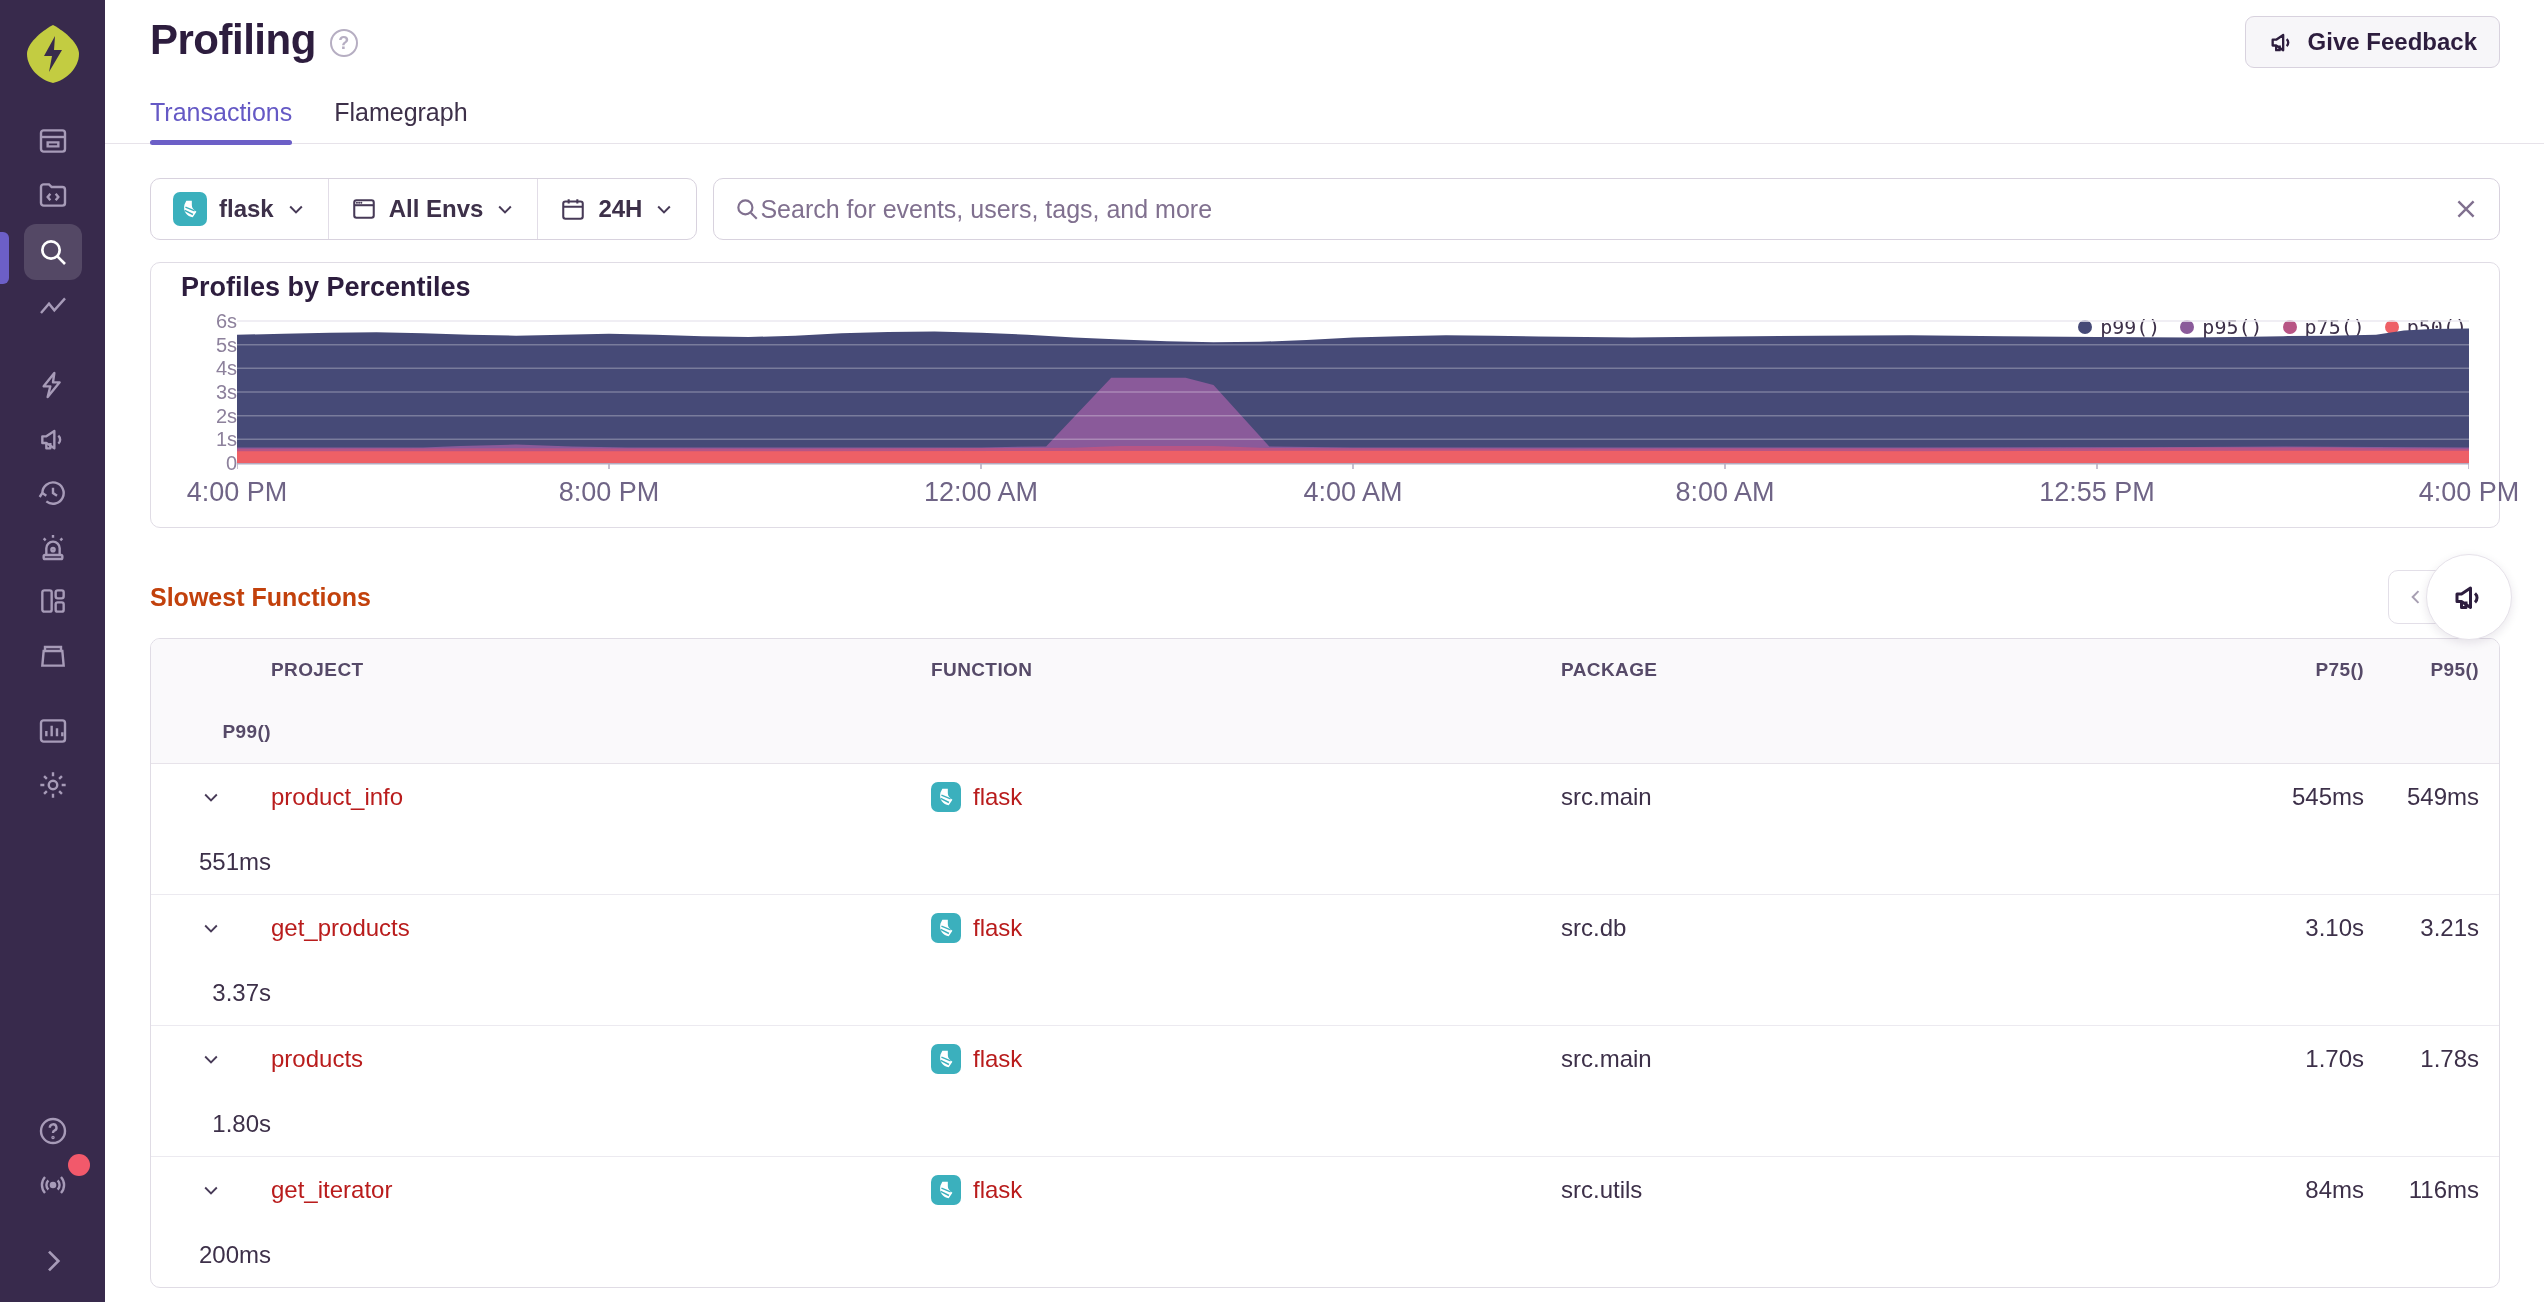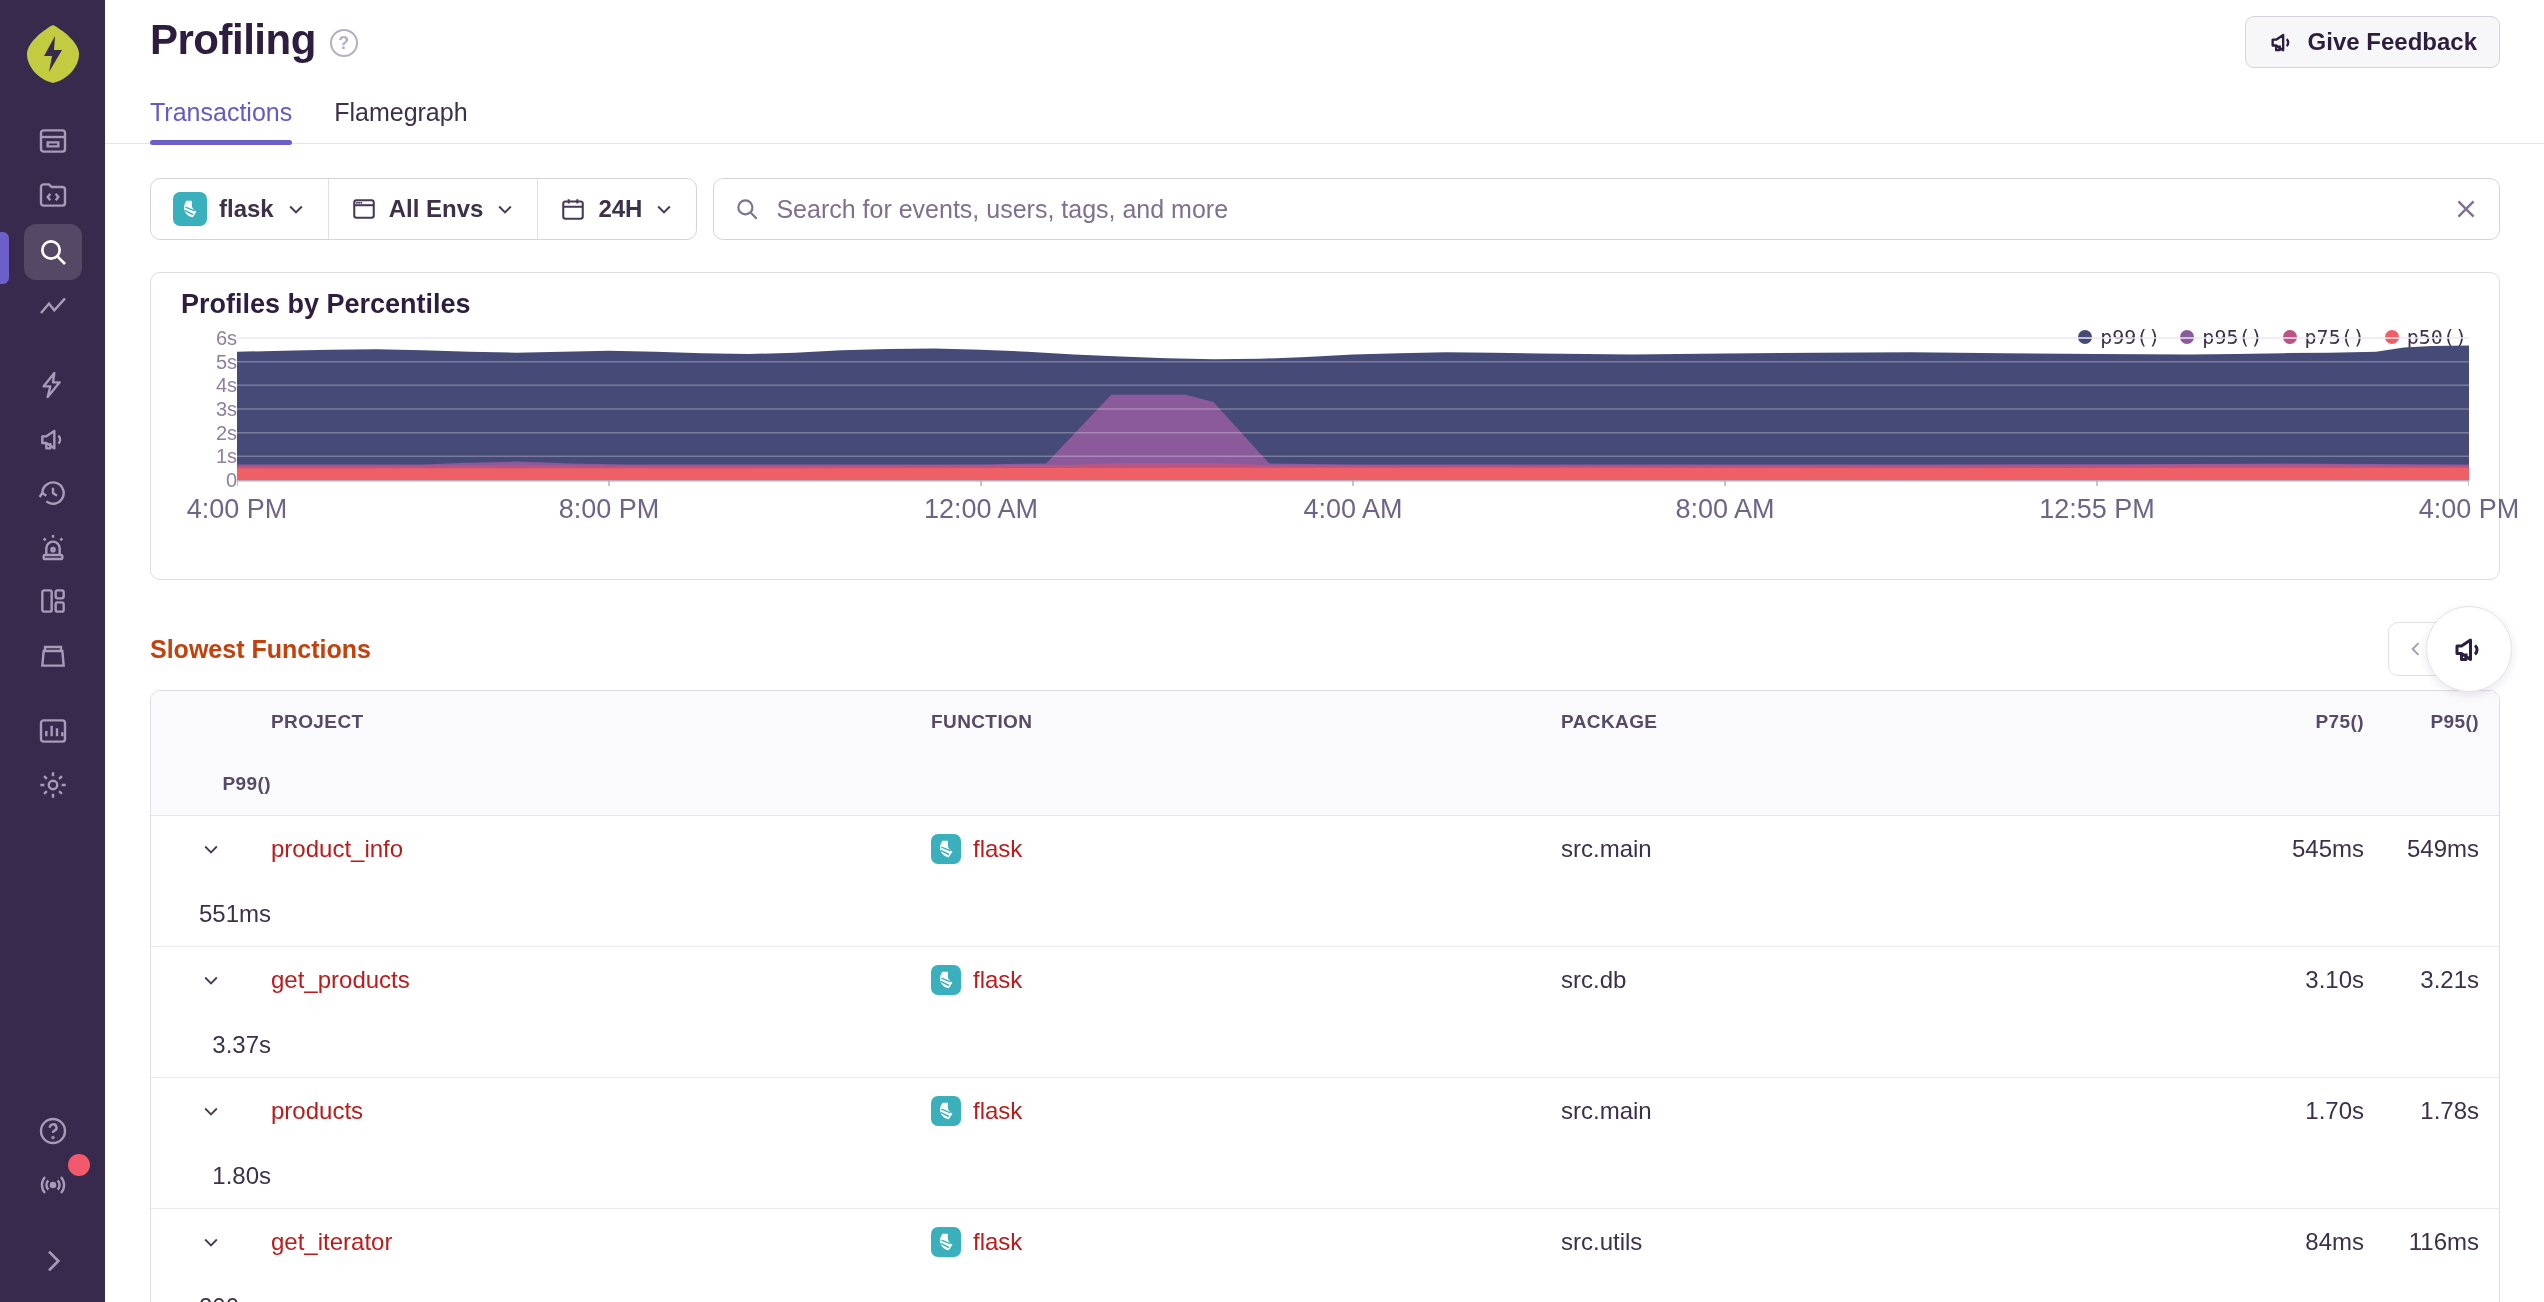--- a/index.html
+++ b/index.html
@@ -49,32 +49,32 @@
   .filter-group { display:flex; align-items:stretch; border:1.5px solid #d8d2de;
     border-radius:10px; background:#fff; }
   .filter-seg { display:flex; align-items:center; gap:12px; padding:0 22px; cursor:pointer;
     font-size:24px; font-weight:700; color:#3d3049; }
   .filter-seg + .filter-seg { border-left:1.5px solid #e2dde7; }
   .filter-seg svg { width:26px; height:26px; color:#473a57; }
   .proj-icon { width:34px; height:34px; border-radius:7px; background:#3bb0bd;
     display:flex; align-items:center; justify-content:center; }
   .proj-icon svg { width:22px; height:22px; }
   .chev { width:20px !important; height:20px !important; color:#3d3049; }
-  .search-box { flex:1; display:flex; align-items:center; gap:16px; border:1.5px solid #d8d2de;
+  .search-box { flex:1; display:flex; align-items:center; border:1.5px solid #d8d2de;
     border-radius:10px; padding:0 20px; background:#fff; }
   .search-box svg { width:26px; height:26px; color:#80708f; flex-shrink:0; }
   .search-box input { flex:1; border:none; outline:none; font-size:25px; color:#3d3049;
     font-family:"Liberation Sans", sans-serif; }
   .search-box input::placeholder { color:#80708f; }
   .clear-btn { background:none; border:none; cursor:pointer; color:#8d819c; display:flex; }
   .clear-btn svg { width:26px; height:26px; }
 
   
   .panel { border:1.5px solid #e0dce5; border-radius:10px; background:#fff; }
-  .chart-panel { margin-top:32px; padding:16px 30px 14px 30px; position:relative; height:308px; }
+  .chart-panel { margin-top:22px; padding:9px 30px 14px 30px; position:relative; height:266px; }
   .chart-title { font-size:27px; font-weight:700; color:#2d1d3e; }
   .legend { position:absolute; top:52px; right:32px; display:flex; gap:20px; align-items:center; }
   .legend-item { display:flex; align-items:center; gap:8px; cursor:pointer;
     font-size:20px; color:#3d3049; font-family:"DejaVu Sans Mono", monospace; }
   .legend-dot { width:14px; height:14px; border-radius:50%; }
   .chart-area { position:relative; height:186px; margin-top:14px; }
   .ylabels { position:absolute; left:12px; top:0; width:48px; height:152px; }
   .ylabel { position:absolute; right:4px; font-size:20px; color:#8d819c; text-align:right; }
   .plot-wrap { position:absolute; left:56px; right:0; top:0; height:152px; }
   .plot-wrap svg { display:block; }

